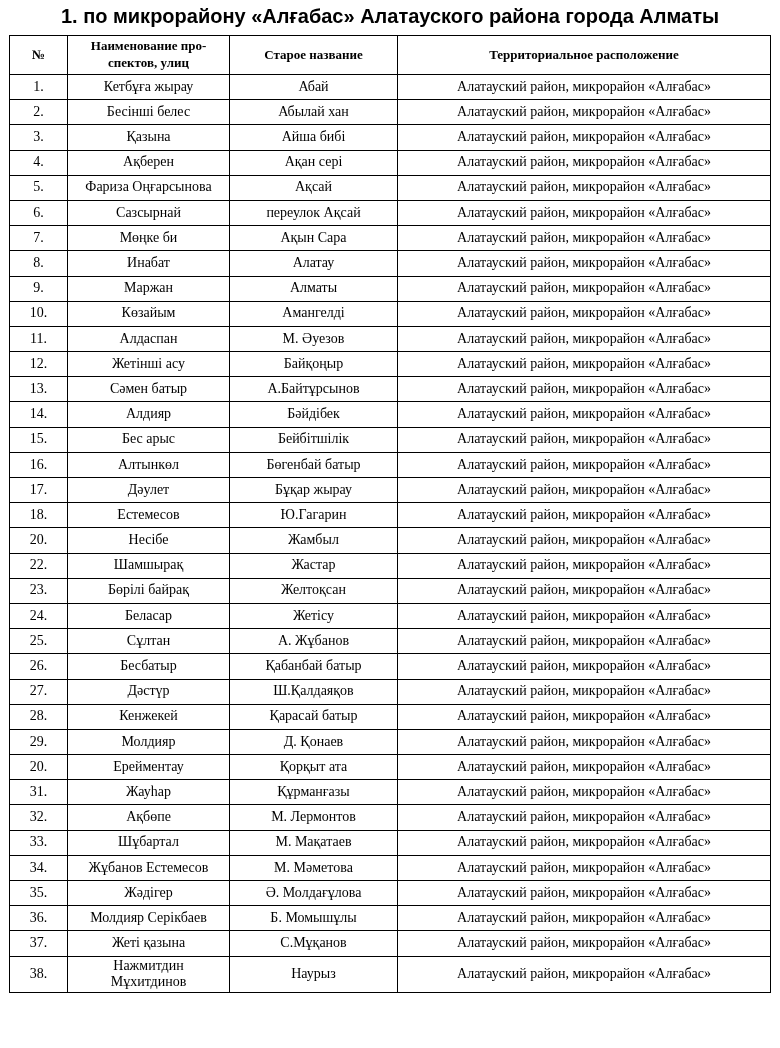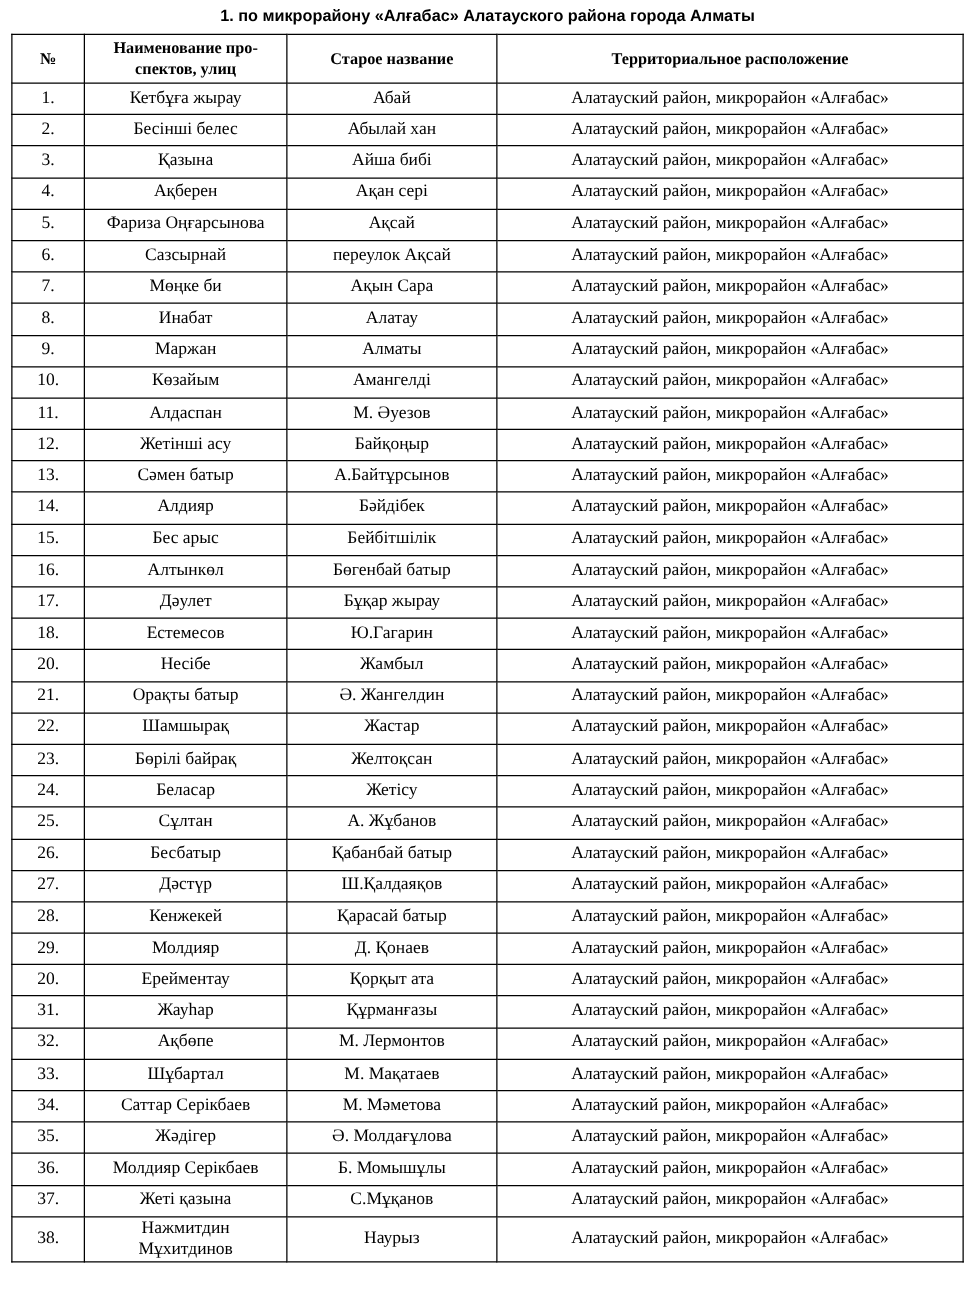--- a/index.html
+++ b/index.html
@@ -13,21 +13,21 @@
     overflow: hidden;
   }
   .page {
     width: 780px;
     box-sizing: border-box;
     padding-top: 5px;
   }
   .title {
     font-family: "Liberation Sans", sans-serif;
     font-weight: 700;
-    font-size: 13px;
+    font-size: 20px;
     text-align: center;
     margin: 0 0 7px 0;
     letter-spacing: 0px;
   }
   table.streets {
     border-collapse: collapse;
     table-layout: fixed;
     margin: 0 auto;
     width: 762px;
   }
@@ -186,26 +186,20 @@
           <td>Ю.Гагарин</td>
           <td>Алатауский район, микрорайон «Алғабас»</td>
         </tr>
         <tr>
           <td>20.</td>
           <td>Несібе</td>
           <td>Жамбыл</td>
           <td>Алатауский район, микрорайон «Алғабас»</td>
         </tr>
         <tr>
-          <td>21.</td>
-          <td>Орақты батыр</td>
-          <td>Ә. Жангелдин</td>
-          <td>Алатауский район, микрорайон «Алғабас»</td>
-        </tr>
-        <tr>
           <td>22.</td>
           <td>Шамшырақ</td>
           <td>Жастар</td>
           <td>Алатауский район, микрорайон «Алғабас»</td>
         </tr>
         <tr>
           <td>23.</td>
           <td>Бөрілі байрақ</td>
           <td>Желтоқсан</td>
           <td>Алатауский район, микрорайон «Алғабас»</td>
@@ -265,21 +259,21 @@
           <td>Алатауский район, микрорайон «Алғабас»</td>
         </tr>
         <tr>
           <td>33.</td>
           <td>Шұбартал</td>
           <td>М. Мақатаев</td>
           <td>Алатауский район, микрорайон «Алғабас»</td>
         </tr>
         <tr>
           <td>34.</td>
-          <td>Саттар Серікбаев</td>
+          <td>Жұбанов Естемесов</td>
           <td>М. Мәметова</td>
           <td>Алатауский район, микрорайон «Алғабас»</td>
         </tr>
         <tr>
           <td>35.</td>
           <td>Жәдігер</td>
           <td>Ә. Молдағұлова</td>
           <td>Алатауский район, микрорайон «Алғабас»</td>
         </tr>
         <tr>

